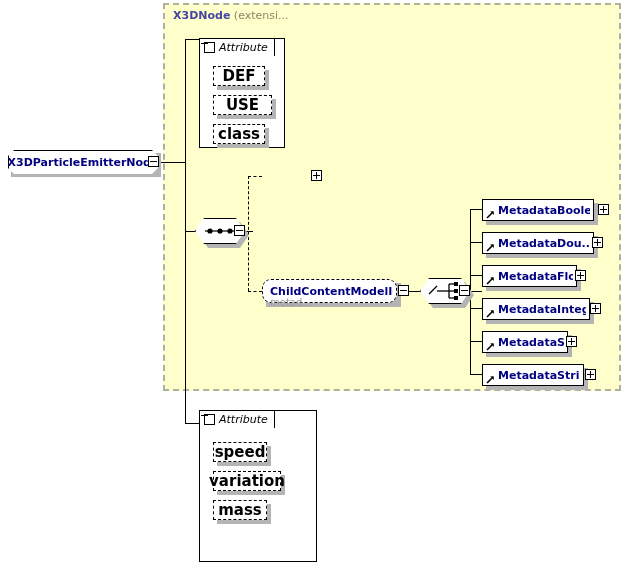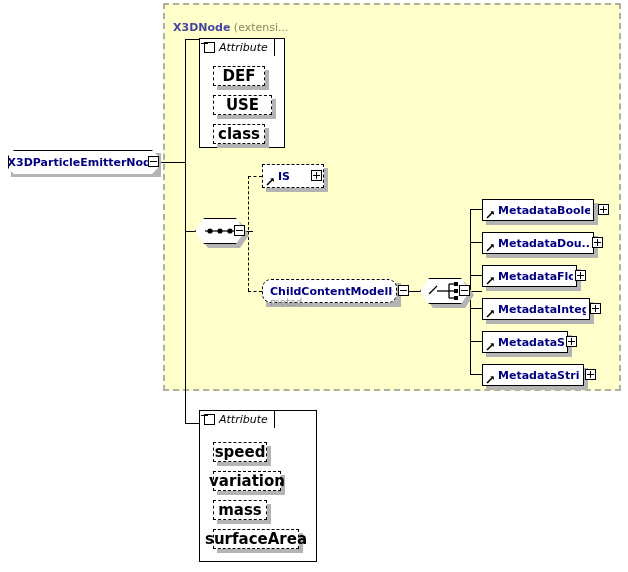--- a/index.html
+++ b/index.html
@@ -30,21 +30,20 @@
     left: 163px; top: 3px;
     width: 458px; height: 388px;
   }
   .region-label {
     position: absolute;
     left: 8px; top: 4px;
     font-size: 11px;
     white-space: nowrap;
     color: #888866;
     font-weight: normal;
-    margin-top: 12px;
   }
   .region-label b {
     color: #4646a0;
     font-weight: bold;
   }
 
   
   .rootbox {
     left: 8px; top: 150px;
     width: 150px; height: 24px;
@@ -328,29 +327,20 @@
     <div class="face"></div>
     <svg class="glyph" viewBox="0 0 50 26">
       <line x1="10" y1="13" x2="40" y2="13" stroke="#000" stroke-width="1.2"></line>
       <circle cx="15" cy="13" r="2.6" fill="#000"></circle>
       <circle cx="25" cy="13" r="2.6" fill="#000"></circle>
       <circle cx="35" cy="13" r="2.6" fill="#000"></circle>
     </svg>
   </div>
   <div class="abs toggle" style="left:234px; top:225px;"></div>
 
-  <div class="abs elembox dashed" style="left:262px; top:164px; width:62px; height:24px;">
-    <div class="shadow"></div>
-    <div class="face"></div>
-    <svg class="refarrow" viewBox="0 0 9 9">
-      <path d="M1 8 L7 2" stroke="#000" stroke-width="1.6"></path>
-      <path d="M7.6 1.2 L8 5 L4.2 1.6 Z" fill="#000"></path>
-    </svg>
-    <div class="txt">IS</div>
-  </div>
   <div class="abs toggle plus" style="left:311px; top:170px;"></div>
 
   <div class="abs elembox dashed rounded" style="left:262px; top:279px; width:135px; height:24px;">
     <div class="shadow"></div>
     <div class="face"></div>
     <div class="txt">ChildContentModelIC...</div>
   </div>
   <div class="abs toggle" style="left:398px; top:285px;"></div>
   <div class="sublabel" style="left:270px; top:297px;">metad...</div>
 
@@ -452,20 +442,15 @@
     <div class="attrbox" style="left:13px; top:60px; width:68px;">
       <div class="shadow"></div>
       <div class="face"></div>
       <div class="txt">variation</div>
     </div>
     <div class="attrbox" style="left:13px; top:89px; width:54px;">
       <div class="shadow"></div>
       <div class="face"></div>
       <div class="txt">mass</div>
     </div>
-    <div class="attrbox" style="left:13px; top:118px; width:86px;">
-      <div class="shadow"></div>
-      <div class="face"></div>
-      <div class="txt">surfaceArea</div>
-    </div>
   </div>
 
 </div>
 
 </body></html>

